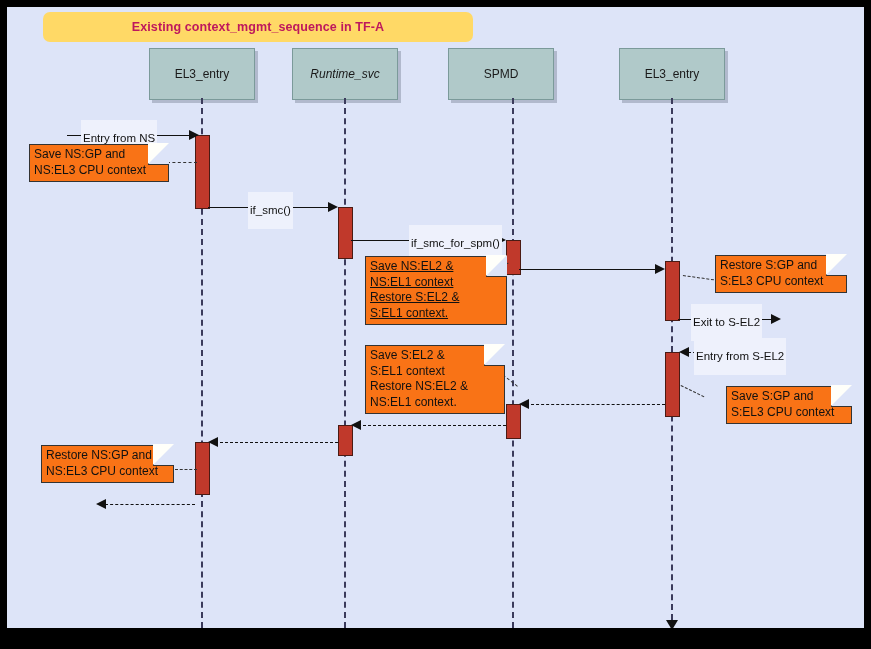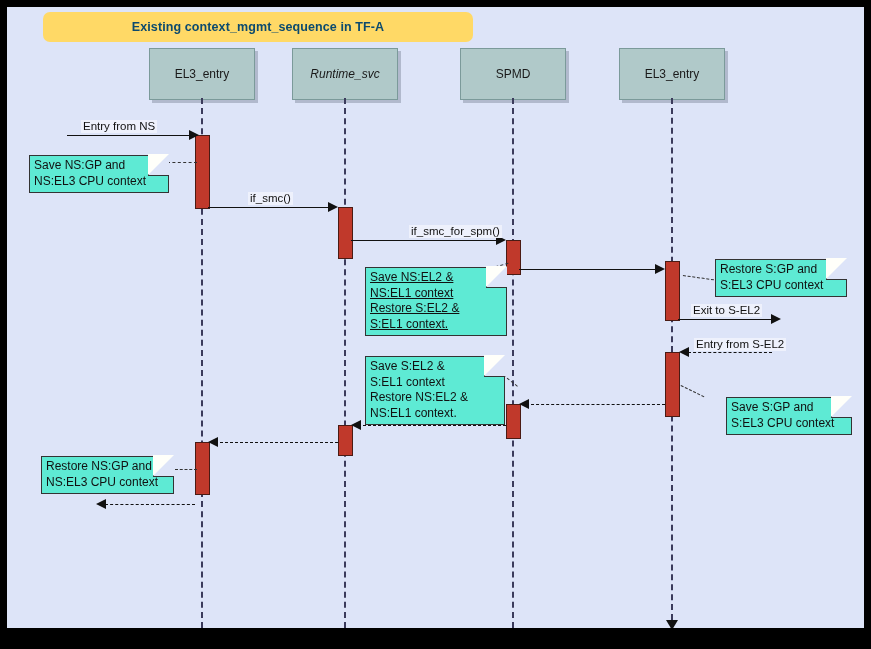--- a/index.html
+++ b/index.html
@@ -28,21 +28,21 @@
   #title-banner {
     left: 36px;
     top: 5px;
     width: 430px;
     height: 30px;
     background: #ffd966;
     border-radius: 7px;
     display: flex;
     align-items: center;
     justify-content: center;
-    color: #0c4a6e;
+    color: #be185d;
     font-size: 12.5px;
     font-weight: bold;
     letter-spacing: 0.1px;
   }
 
   
   .lifeline-head {
     width: 104px;
     height: 50px;
     background: #b0c9c9;
@@ -91,35 +91,34 @@
   .arrow-left {
     width: 0; height: 0;
     border-top: 5px solid transparent;
     border-bottom: 5px solid transparent;
     border-right: 10px solid #111111;
   }
   .msg-label {
     font-size: 11.5px;
     color: #111111;
     background: #eef1fc;
-    padding: 0 2px;
+    padding: 12px 2px;
     white-space: nowrap;
     line-height: 13px;
   }
 
   
   .note {
-    background: #5eead4;
+    background: #f97316;
     border: 1px solid #333333;
     font-size: 12px;
     color: #111111;
     line-height: 15.5px;
     padding: 2px 4px 3px 4px;
     box-sizing: border-box;
-    margin-top: 11px;
   }
   .note .fold {
     position: absolute;
     top: -1px;
     right: -1px;
     width: 20px;
     height: 20px;
     background: #dde4f8;
     border-left: 1px solid #333333;
     border-bottom: 1px solid #333333;
@@ -151,21 +150,21 @@
   <div id="title-banner" class="abs">
     <span>Existing context_mgmt_sequence in TF-A</span>
   </div>
 
   <div class="lifeline-head abs" style="left:142px;">
     <span>EL3_entry</span>
   </div>
   <div class="lifeline-head abs" style="left:285px;font-style:italic;">
     <span>Runtime_svc</span>
   </div>
-  <div class="lifeline-head abs" style="left:453px;">
+  <div class="lifeline-head abs" style="left:441px;">
     <span>SPMD</span>
   </div>
   <div class="lifeline-head abs" style="left:612px;">
     <span>EL3_entry</span>
   </div>
 
   <div class="lifeline-line abs" style="left:194px; height:530px;"></div>
   <div class="lifeline-line abs" style="left:337px; height:530px;"></div>
   <div class="lifeline-line abs" style="left:505px; height:530px;"></div>
   <div class="lifeline-line abs" style="left:664px; height:522px;"></div>
@@ -233,21 +232,21 @@
   <div class="note abs" style="left:358px; top:249px; width:142px;text-decoration:underline;">
     <div class="fold"></div>
     <div class="note-text">
       <div class="note-line">Save NS:EL2 &amp;</div>
       <div class="note-line">NS:EL1 context</div>
       <div class="note-line">Restore S:EL2 &amp;</div>
       <div class="note-line">S:EL1 context.</div>
     </div>
   </div>
 
-  <div class="note abs" style="left:708px; top:241px; width:132px;">
+  <div class="note abs" style="left:708px; top:248px; width:132px;">
     <div class="fold"></div>
     <div class="note-text">
       <div class="note-line">Restore S:GP and</div>
       <div class="note-line">S:EL3 CPU context</div>
     </div>
   </div>
 
   <div class="note abs" style="left:358px; top:338px; width:140px;">
     <div class="fold"></div>
     <div class="note-text">

